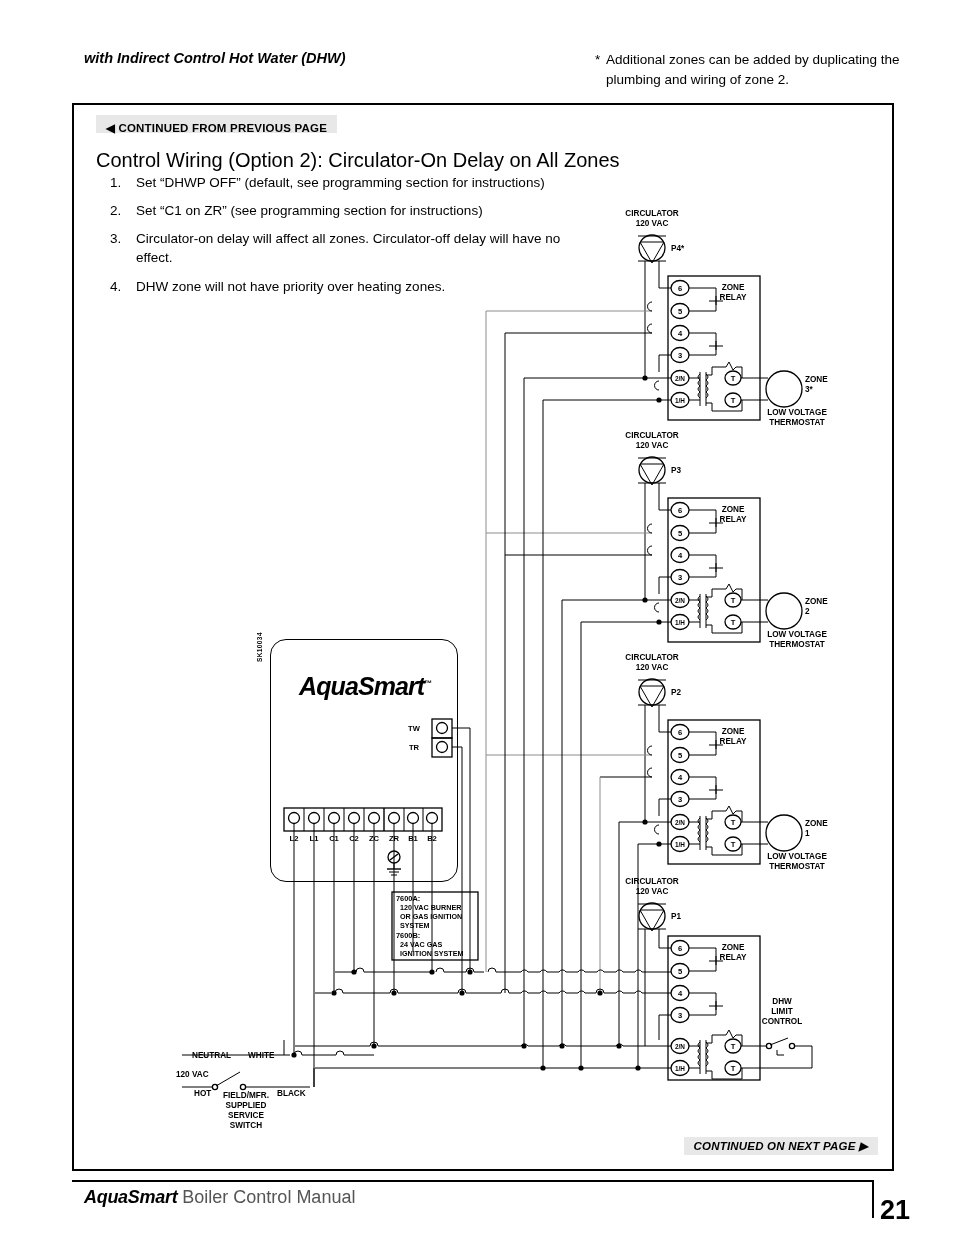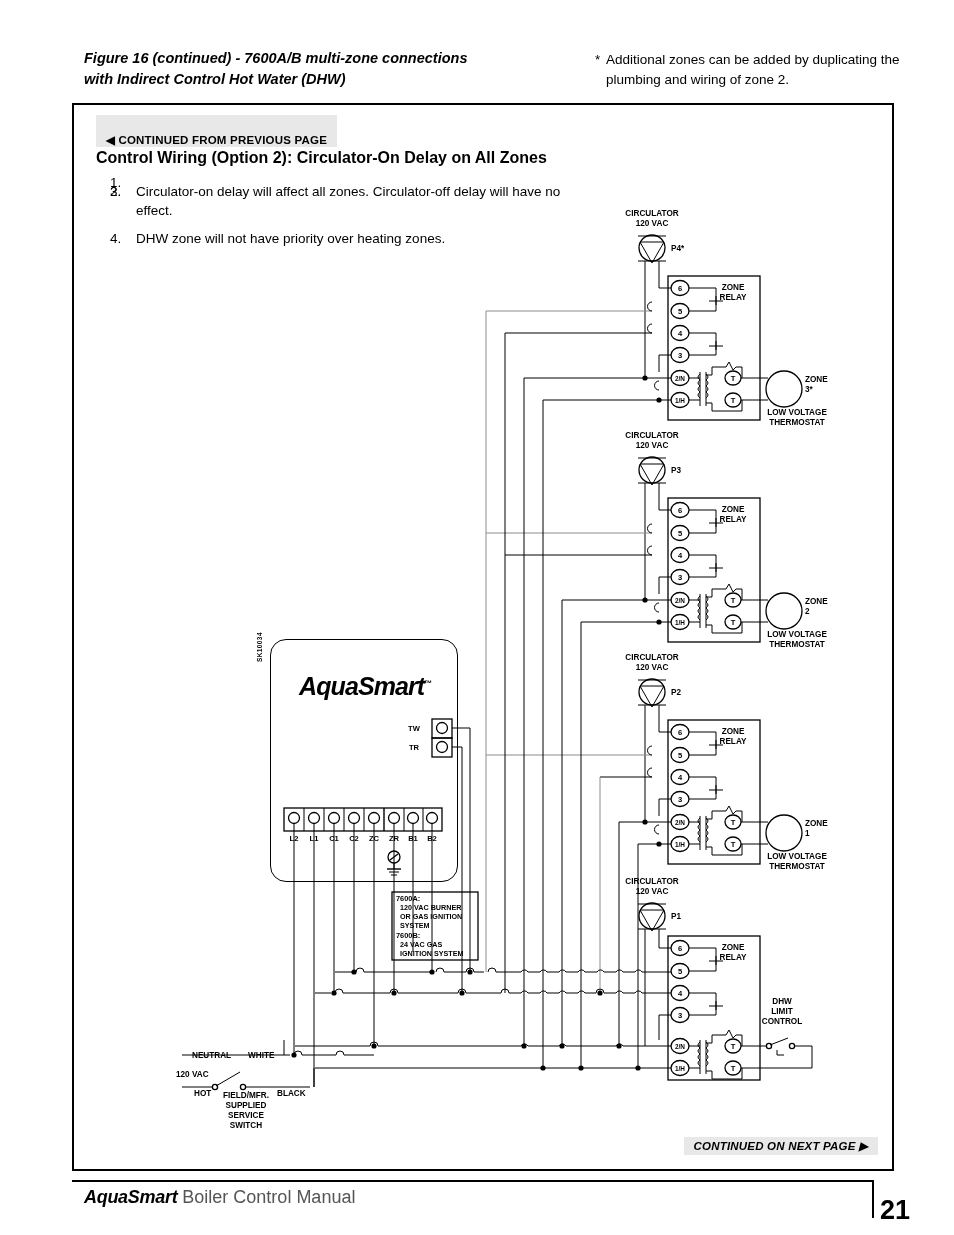--- a/index.html
+++ b/index.html
@@ -48,28 +48,28 @@
     position: absolute;
     background: #e8e8e8;
     font-size: 11.5px;
     font-weight: bold;
     font-style: italic;
     letter-spacing: 0.2px;
     line-height: 18px;
     height: 18px;
     white-space: nowrap;
   }
-  #ribbon-prev { left: 22px; top: 10px; padding: 16px 10px; font-style: normal; }
+  #ribbon-prev { left: 22px; top: 10px; padding: 4px 10px; font-style: normal; }
   #ribbon-next { right: 14px; bottom: 14px; padding: 0 10px; }
 
   #section-title {
     position: absolute;
     left: 22px; top: 44px;
-    font-size: 16px;
-    font-weight: bold;
+    font-size: 20px;
+    font-weight: normal;
   }
   #steps {
     position: absolute;
     left: 36px; top: 68px;
     width: 470px;
     font-size: 13.5px;
     line-height: 1.42;
   }
   #steps .step { position: relative; padding-left: 26px; margin-bottom: 9px; }
   #steps .step .num { position: absolute; left: 0; top: 0; }
@@ -153,39 +153,40 @@
     transform: rotate(-90deg);
     transform-origin: left top;
     white-space: nowrap;
     letter-spacing: 0.4px;
   }
 </style>
 </head>
 <body>
 
 <div id="fig-caption">
-  <div>Figure 16 (continued) - 7600A/B multi-zone connections</div>
   <div>with Indirect Control Hot Water (DHW)</div>
 </div>
 
 <div id="footnote">
   <span class="fn-star">*</span>
   <span class="fn-text">Additional zones can be added by duplicating the plumbing and wiring of zone 2.</span>
 </div>
 
 <div id="figure-box">
   <div class="ribbon" id="ribbon-prev">◀ CONTINUED FROM PREVIOUS PAGE</div>
   <div id="section-title">Control Wiring (Option 2): Circulator-On Delay on All Zones</div>
 
   <div id="steps">
     <div class="step">
       <span class="num">1.</span>
+      <span>Set “DHWP OFF” (default, see programming section for instructions)</span>
     </div>
     <div class="step">
       <span class="num">2.</span>
+      <span>Set “C1 on ZR” (see programming section for instructions)</span>
     </div>
     <div class="step">
       <span class="num">3.</span>
       <span>Circulator-on delay will affect all zones. Circulator-off delay will have no effect.</span>
     </div>
     <div class="step">
       <span class="num">4.</span>
       <span>DHW zone will not have priority over heating zones.</span>
     </div>
   </div>

